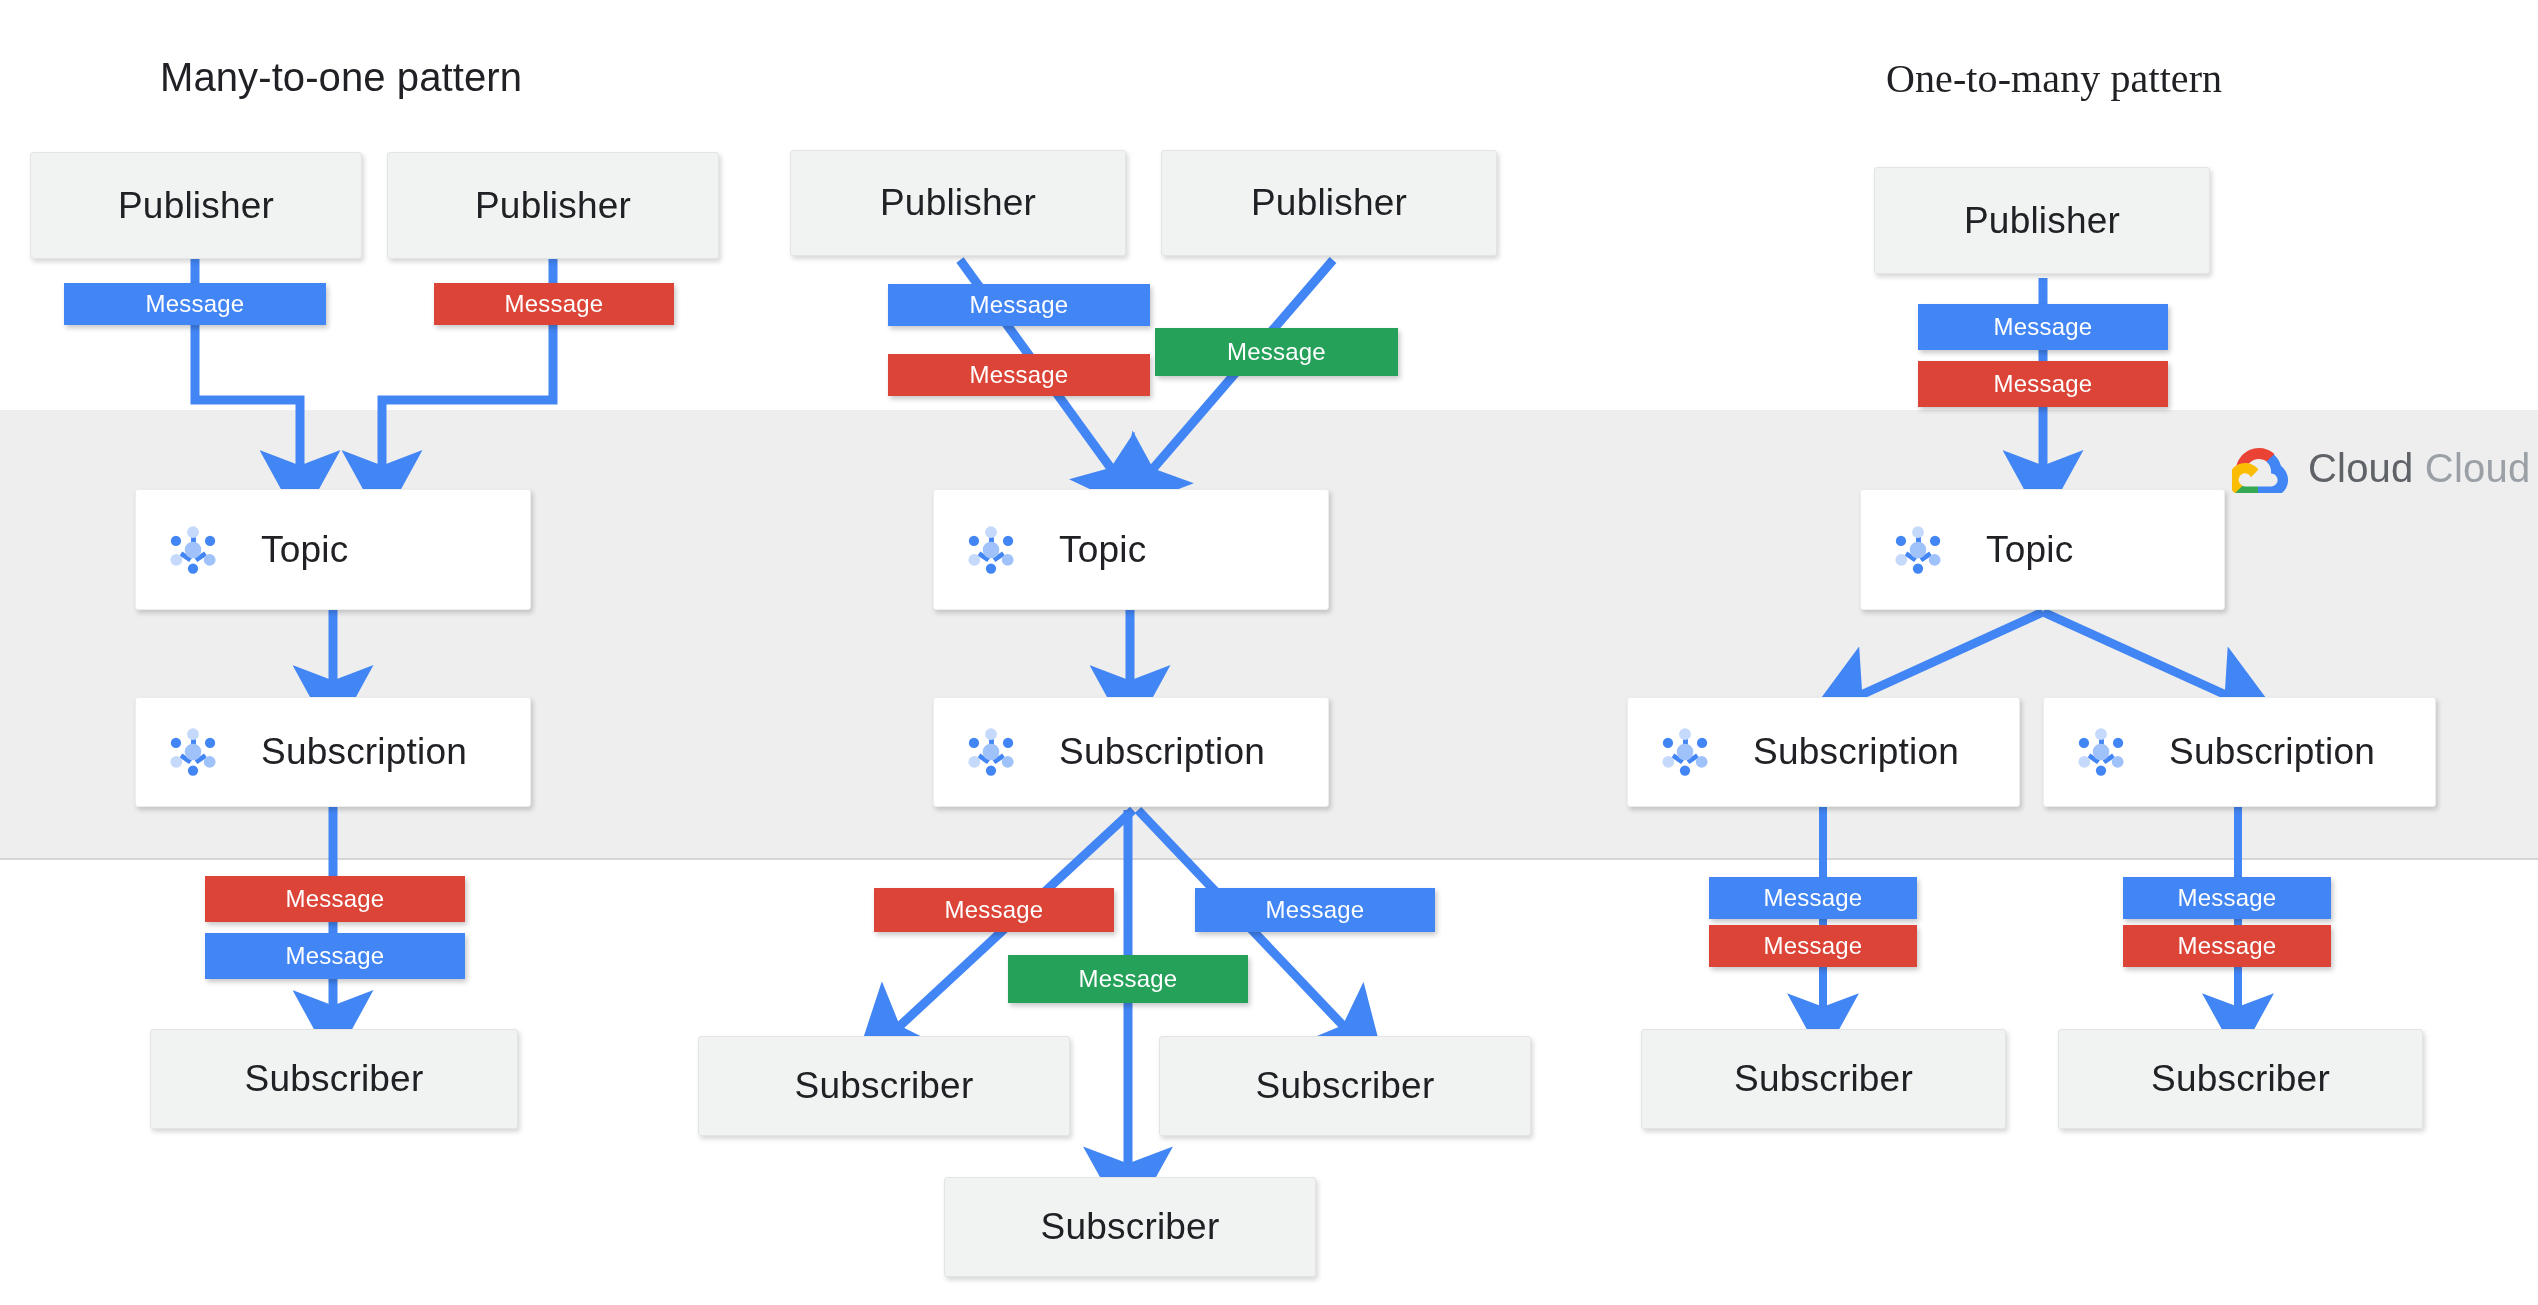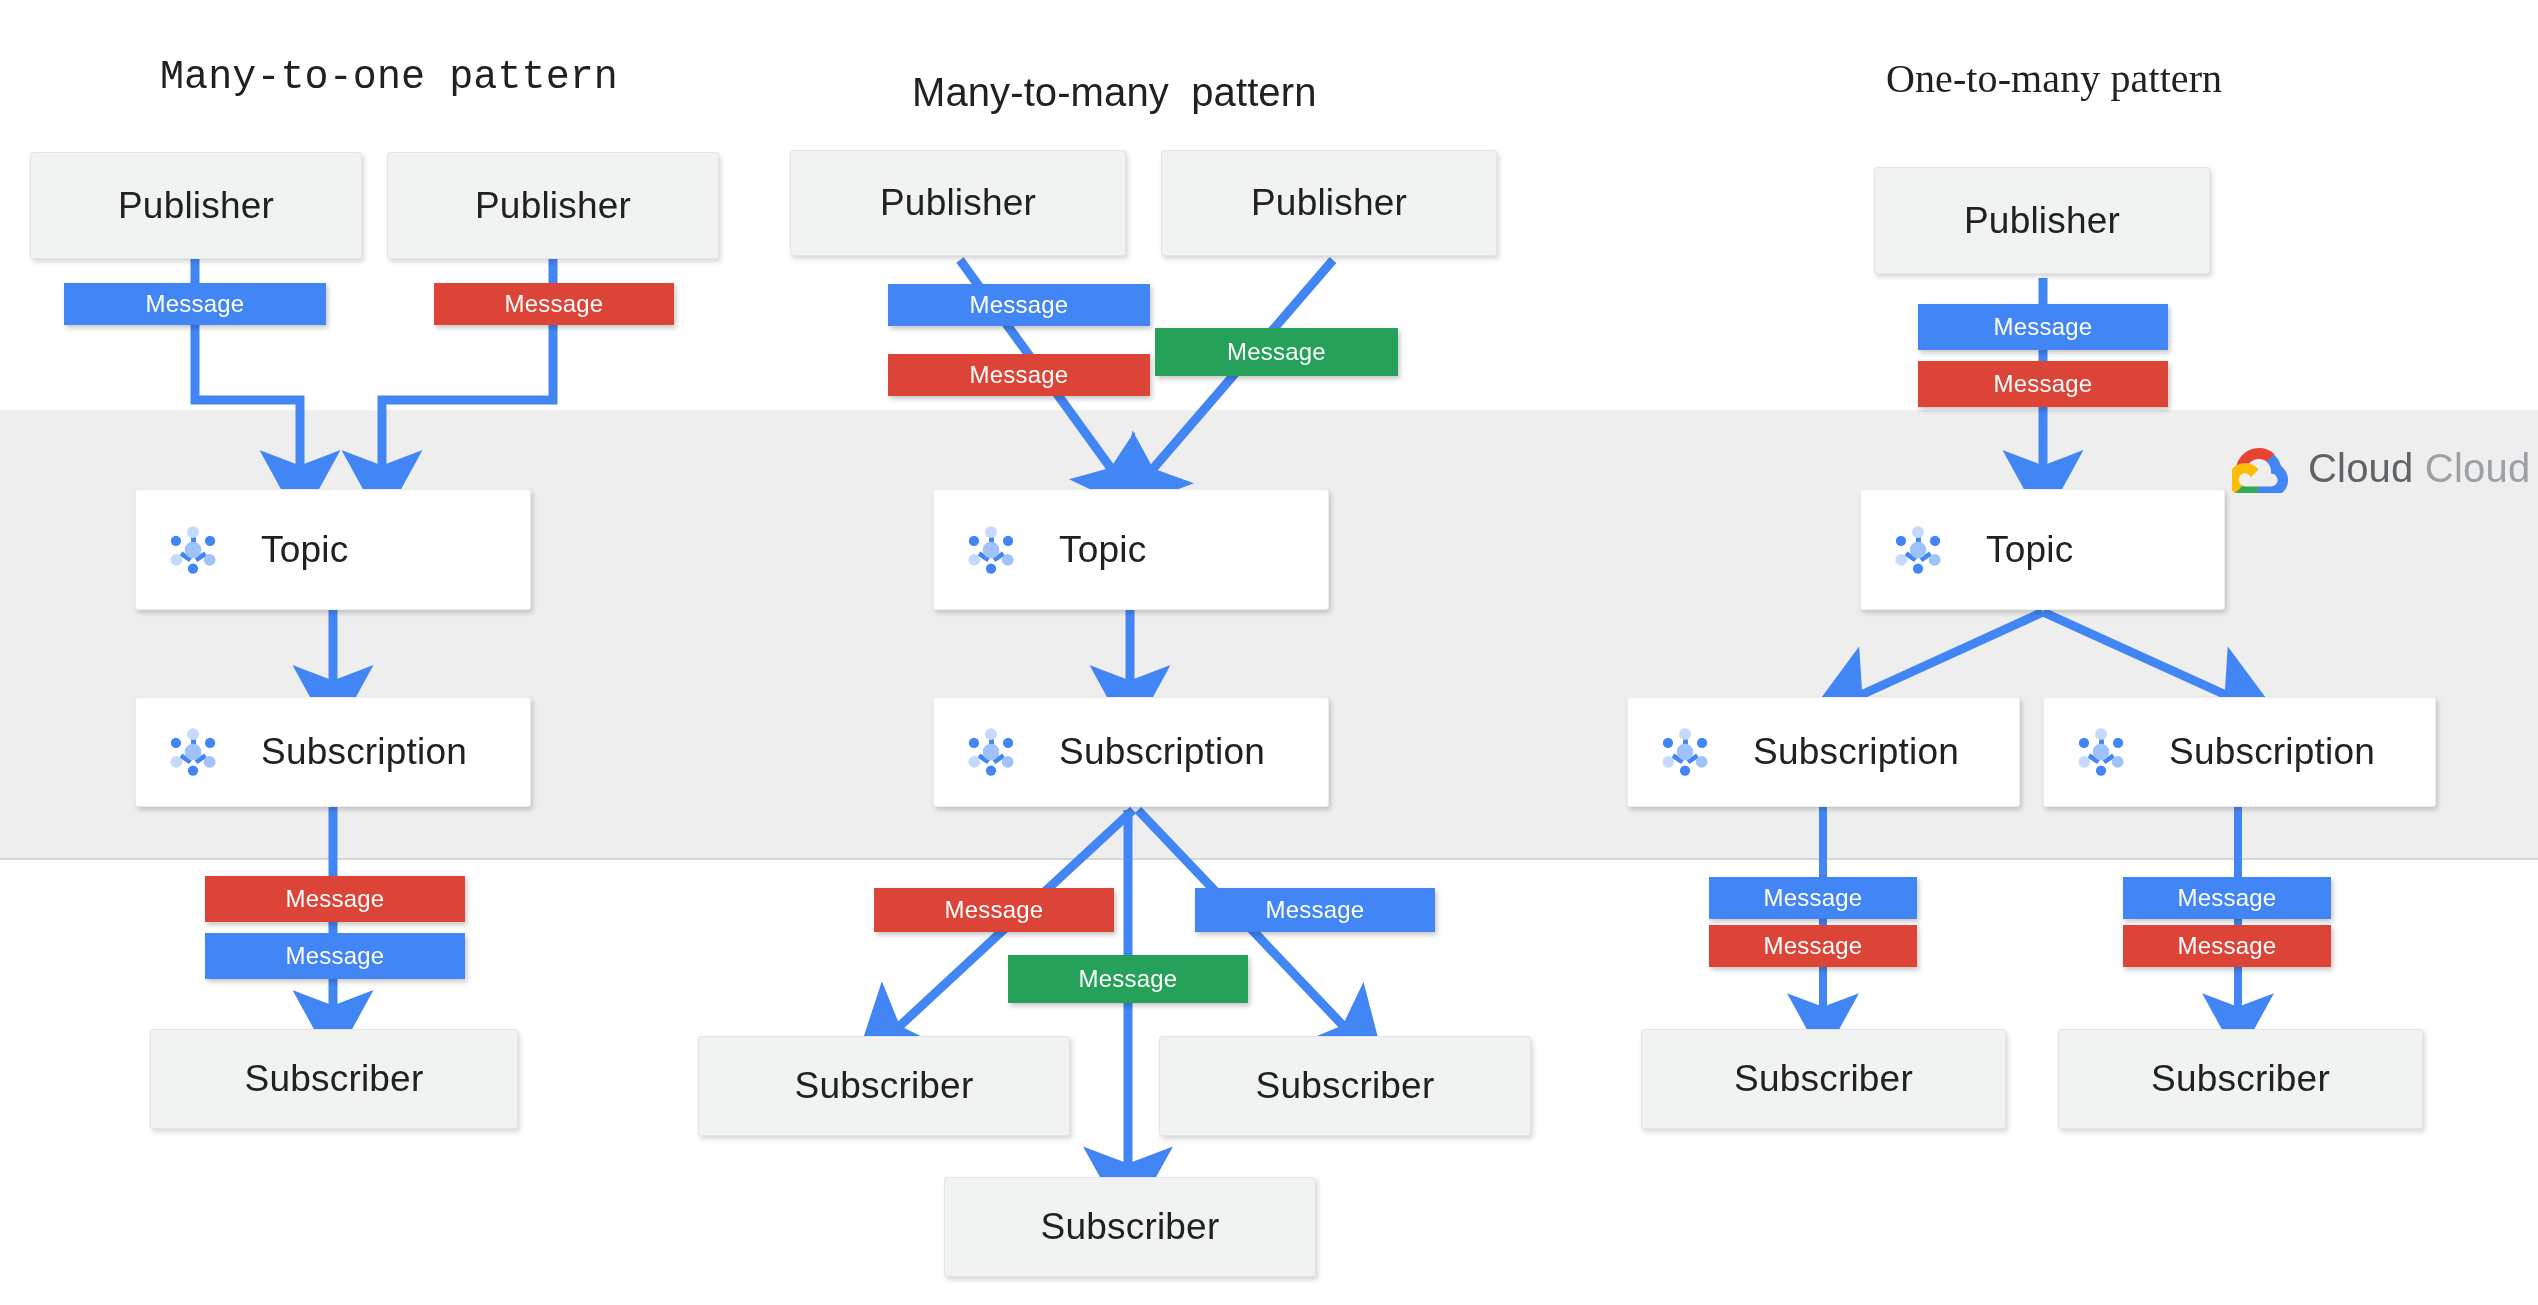--- a/index.html
+++ b/index.html
@@ -158,21 +158,21 @@
       <path d="M2043,612 L1850,700" stroke-width="9" marker-end="url(#ahs)"></path>
 
       <path d="M2043,612 L2237,700" stroke-width="9" marker-end="url(#ahs)"></path>
 
       <path d="M1823,807 L1823,1018" stroke-width="8" marker-end="url(#ah)"></path>
 
       <path d="M2238,807 L2238,1018" stroke-width="8" marker-end="url(#ah)"></path>
     </g>
   </svg>
 
-  <div class="col-title" style="left:160px;top:55px;font-family:Liberation Mono, monospace;">Many-to-one pattern</div>
+  <div class="col-title" style="left:160px;top:55px;">Many-to-one pattern</div>
 
   <div class="node endpoint" style="left:30px;top:152px;width:332px;height:107px;">
     <span class="label">Publisher</span>
   </div>
   <div class="node endpoint" style="left:387px;top:152px;width:332px;height:107px;">
     <span class="label">Publisher</span>
   </div>
 
   <div class="msg msg-blue" style="left:64px;top:283px;width:262px;height:42px;">
     <span>Message</span>
@@ -221,21 +221,20 @@
     <span>Message</span>
   </div>
   <div class="msg msg-blue" style="left:205px;top:933px;width:260px;height:46px;">
     <span>Message</span>
   </div>
 
   <div class="node endpoint" style="left:150px;top:1029px;width:368px;height:100px;">
     <span class="label">Subscriber</span>
   </div>
 
-  <div class="col-title" style="left:912px;top:70px;">Many-to-many  pattern</div>
 
   <div class="node endpoint" style="left:790px;top:150px;width:336px;height:106px;">
     <span class="label">Publisher</span>
   </div>
   <div class="node endpoint" style="left:1161px;top:150px;width:336px;height:106px;">
     <span class="label">Publisher</span>
   </div>
 
   <div class="msg msg-blue" style="left:888px;top:284px;width:262px;height:42px;">
     <span>Message</span>

